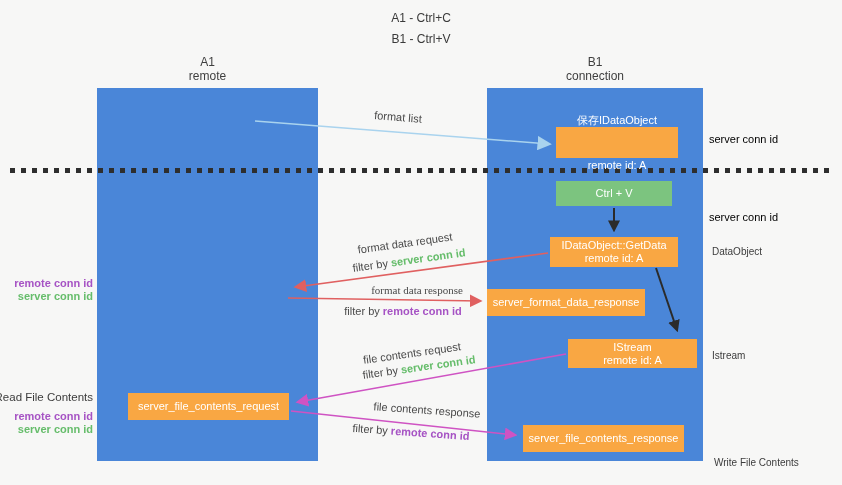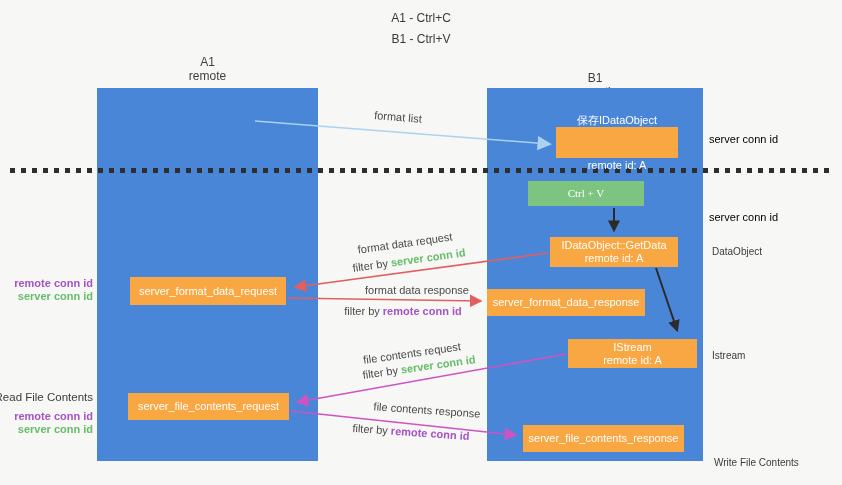--- a/index.html
+++ b/index.html
@@ -59,21 +59,21 @@
 
   <div class="title">
     <div>A1 - Ctrl+C</div>
     <div>B1 - Ctrl+V</div>
   </div>
 
   <div class="lane-header" style="left:97px;width:221px;">
     <div>A1</div>
     <div>remote</div>
   </div>
-  <div class="lane-header" style="left:487px;width:216px;margin-top:16px;">
+  <div class="lane-header" style="left:487px;width:216px;">
     <div>B1</div>
     <div>connection</div>
   </div>
 
   <div class="lane" style="left:97px;width:221px;"></div>
   <div class="lane" style="left:487px;width:216px;"></div>
 
   <div class="divider"></div>
 
   <svg class="arrows" width="842" height="485">
@@ -99,32 +99,29 @@
     <path d="M566,354 L298,402" stroke="#cf53c3" stroke-width="1.6" fill="none" marker-end="url(#m-mag)"></path>
     <path d="M291,411 L515,435" stroke="#cf53c3" stroke-width="1.6" fill="none" marker-end="url(#m-mag)"></path>
   </svg>
 
 
   <div class="node orange" style="left:556px;top:127px;width:122px;height:31px;gap:32px;">
     <div>保存IDataObject</div>
     <div>remote id: A</div>
   </div>
 
-  <div class="node green" style="left:528px;top:181px;width:116px;height:25px;font-family:Liberation Serif, serif;">
+  <div class="node green" style="left:556px;top:181px;width:116px;height:25px;">
     <div>Ctrl + V</div>
   </div>
 
   <div class="node orange" style="left:550px;top:237px;width:128px;height:30px;">
     <div>IDataObject::GetData</div>
     <div>remote id: A</div>
   </div>
 
-  <div class="node orange" style="left:130px;top:277px;width:156px;height:28px;">
-    <div>server_format_data_request</div>
-  </div>
 
   <div class="node orange" style="left:487px;top:289px;width:158px;height:27px;justify-content:center;">
     <div>server_format_data_response</div>
   </div>
 
   <div class="node orange" style="left:568px;top:339px;width:129px;height:29px;">
     <div>IStream</div>
     <div>remote id: A</div>
   </div>
 
@@ -137,21 +134,21 @@
   </div>
 
   <div class="albl" style="left:398px;top:117px;transform:translate(-50%,-50%) rotate(4.5deg);">format list</div>
 
   <div class="albl" style="left:405px;top:243px;transform:translate(-50%,-50%) rotate(-8deg);">format data request</div>
   <div class="albl" style="left:409px;top:260px;transform:translate(-50%,-50%) rotate(-8deg);">
     <span>filter by</span>
     <span class="key green-t">server conn id</span>
   </div>
 
-  <div class="albl" style="left:417px;top:290px;">format data response</div>
+  <div class="albl" style="left:417px;top:290px;font-family:Liberation Serif, serif;">format data response</div>
   <div class="albl" style="left:403px;top:311px;">
     <span>filter by</span>
     <span class="key purple-t">remote conn id</span>
   </div>
 
   <div class="albl" style="left:412px;top:353px;transform:translate(-50%,-50%) rotate(-8deg);">file contents request</div>
   <div class="albl" style="left:419px;top:367px;transform:translate(-50%,-50%) rotate(-8deg);">
     <span>filter by</span>
     <span class="key green-t">server conn id</span>
   </div>

